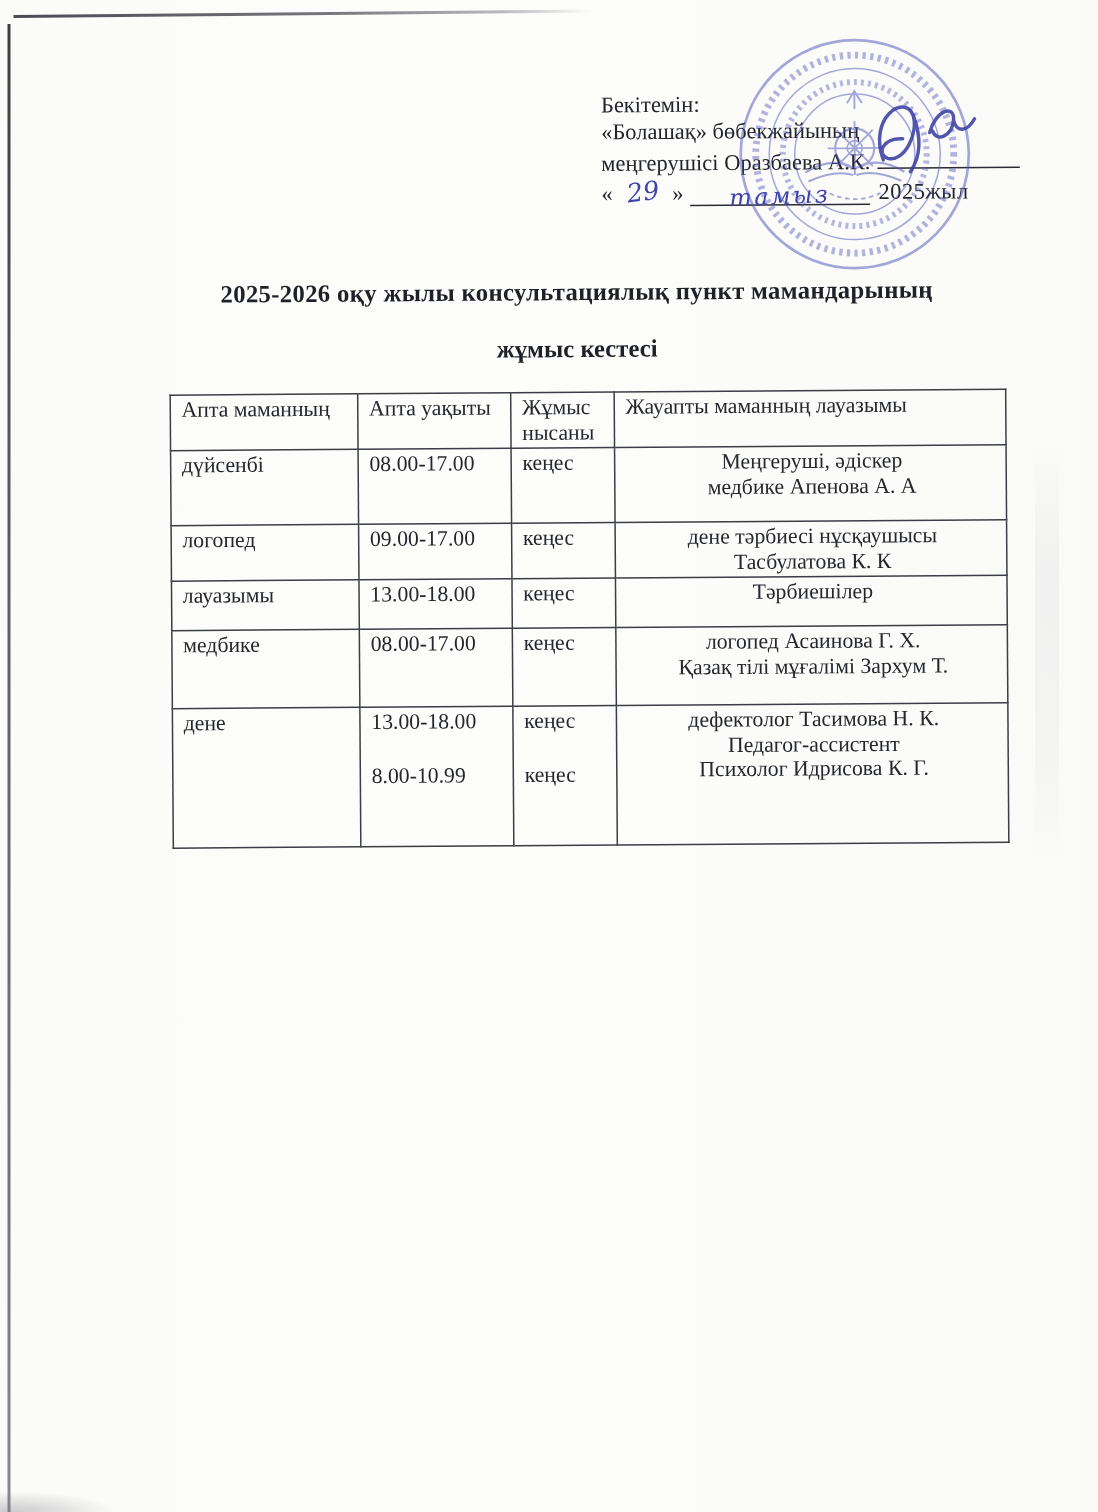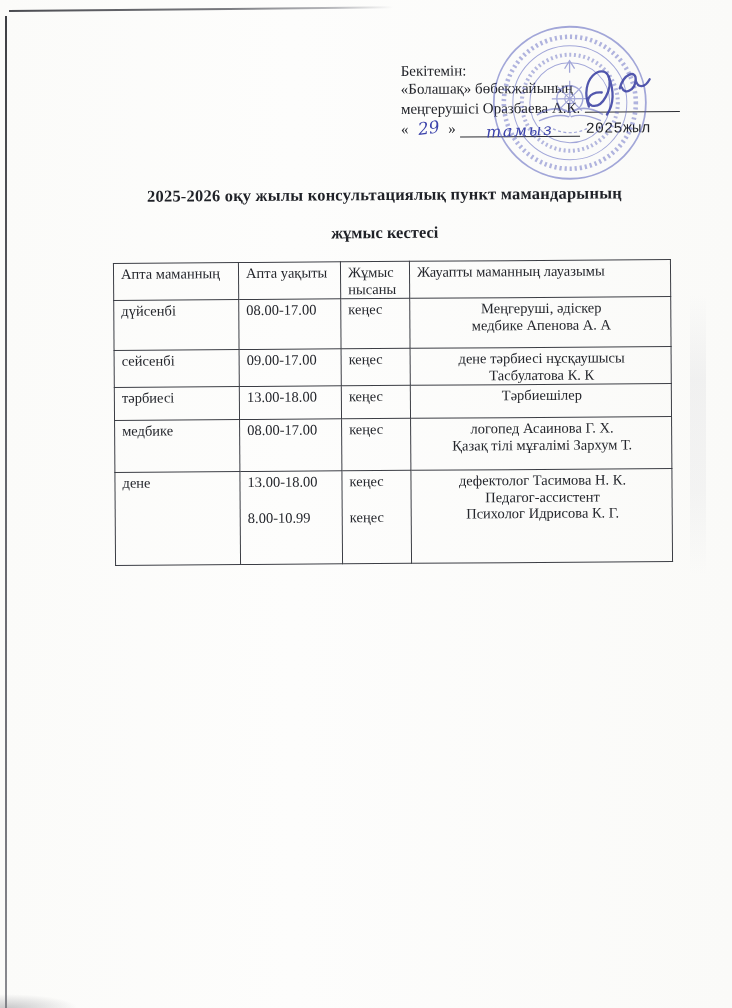--- a/index.html
+++ b/index.html
@@ -25,21 +25,21 @@
 
   
   .approval{position:absolute;left:402px;top:62px;width:290px;font-size:15px;line-height:18.4px;color:#23252b;}
   .aline{white-space:nowrap;}
   .sig-underline{display:inline-block;width:95px;border-bottom:1.6px solid #2c2d33;height:14px;margin-left:5px;vertical-align:baseline;}
   .date-line{margin-top:1px;}
   .hand{font-family:"DejaVu Serif", serif;font-style:italic;color:#3c43ab;}
   .hand-day{display:inline-block;font-size:17px;transform:rotate(-7deg);margin:0 9px;}
   .month-line{display:inline-block;width:120px;border-bottom:1.6px solid #2c2d33;text-align:center;height:17px;margin:0 6px 0 4px;vertical-align:baseline;}
   .hand-month{display:inline-block;font-size:16px;letter-spacing:1.5px;transform:rotate(-2deg) translateY(3px);}
-  .year{letter-spacing:.3px;font-family:Liberation Mono, monospace;}
+  .year{letter-spacing:.3px;}
 
   
   .stamp{position:absolute;left:488px;top:20px;opacity:.5;pointer-events:none;}
   .signature{position:absolute;left:574px;top:60px;opacity:.88;pointer-events:none;}
 
   
   .title{position:absolute;left:38px;width:694px;text-align:center;font-weight:bold;color:#1f2127;}
   .title-1{top:185px;font-size:16.5px;letter-spacing:.2px;}
   .title-2{top:223px;font-size:16.5px;}
 
@@ -121,30 +121,30 @@
       <tr class="r0">
         <td class="c-day">дүйсенбі</td>
         <td class="c-time">08.00-17.00</td>
         <td class="c-form">кеңес</td>
         <td class="c-resp">
           <div>Меңгеруші, әдіскер</div>
           <div>медбике Апенова  А. А</div>
         </td>
       </tr>
       <tr class="r1">
-        <td class="c-day">сейсенбі</td>
+        <td class="c-day">логопед</td>
         <td class="c-time">09.00-17.00</td>
         <td class="c-form">кеңес</td>
         <td class="c-resp">
           <div>дене тәрбиесі нұсқаушысы</div>
           <div>Тасбулатова К. К</div>
         </td>
       </tr>
       <tr class="r2">
-        <td class="c-day">тәрбиесі</td>
+        <td class="c-day">лауазымы</td>
         <td class="c-time">13.00-18.00</td>
         <td class="c-form">кеңес</td>
         <td class="c-resp">
           <div>Тәрбиешілер</div>
         </td>
       </tr>
       <tr class="r3">
         <td class="c-day">медбике</td>
         <td class="c-time">08.00-17.00</td>
         <td class="c-form">кеңес</td>

